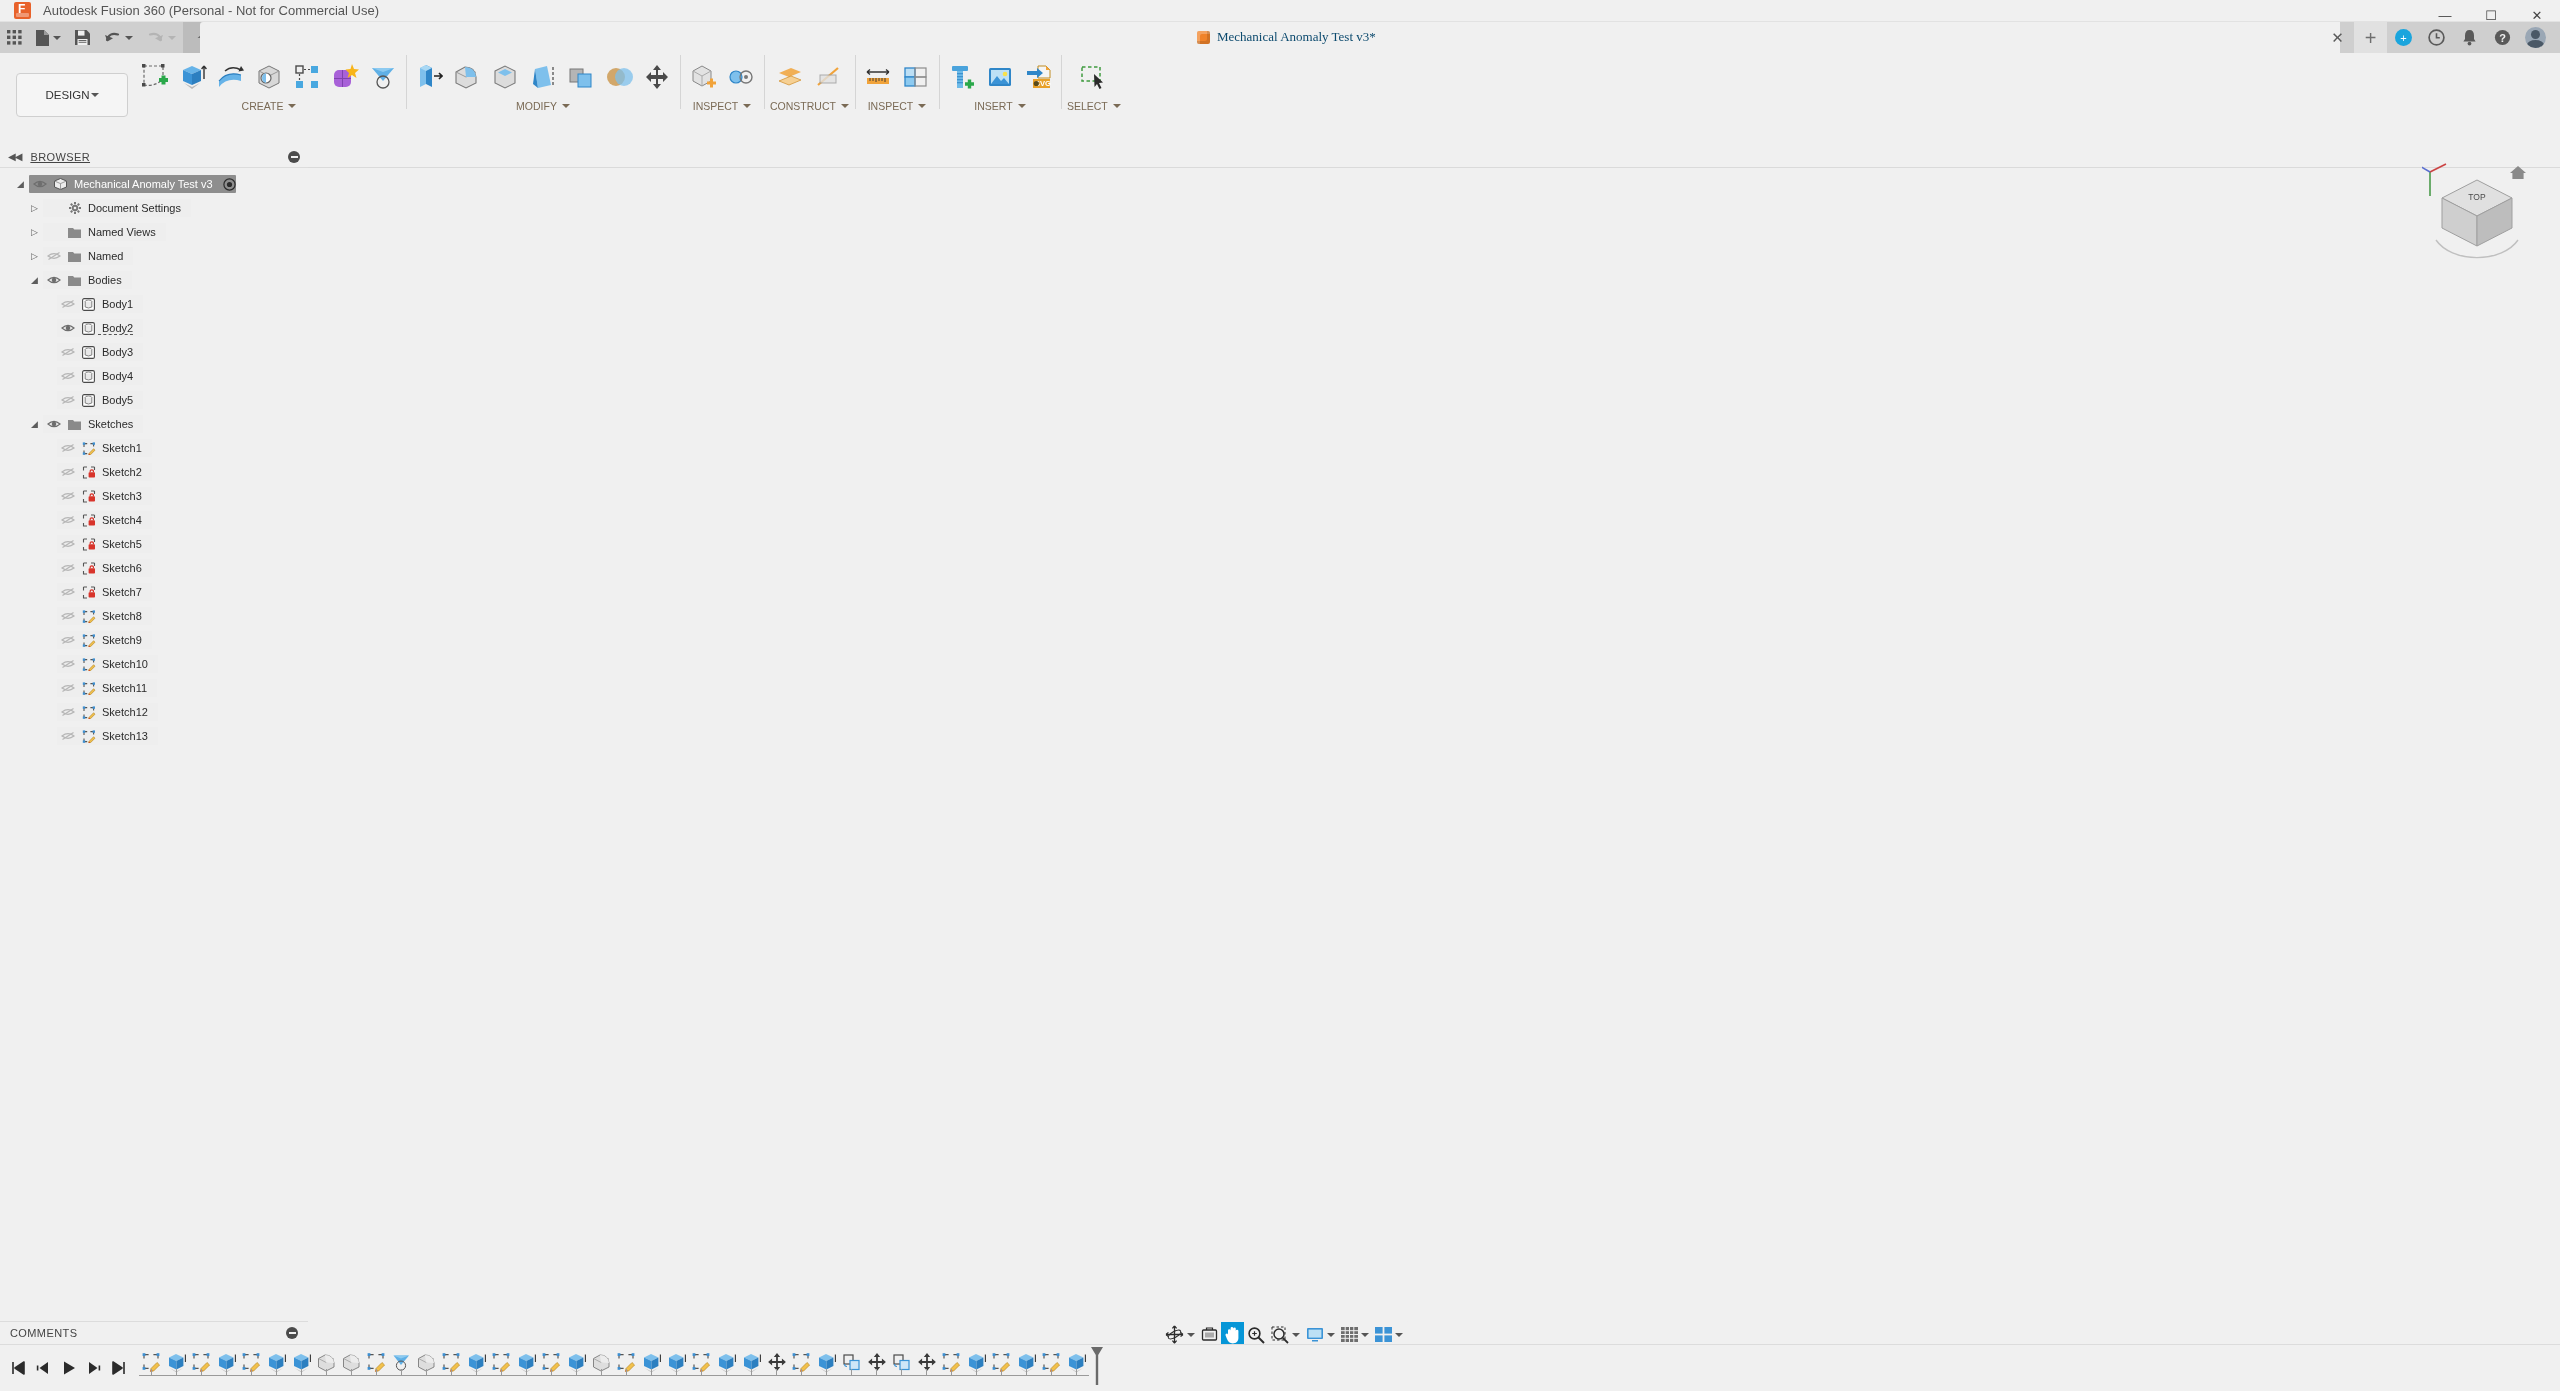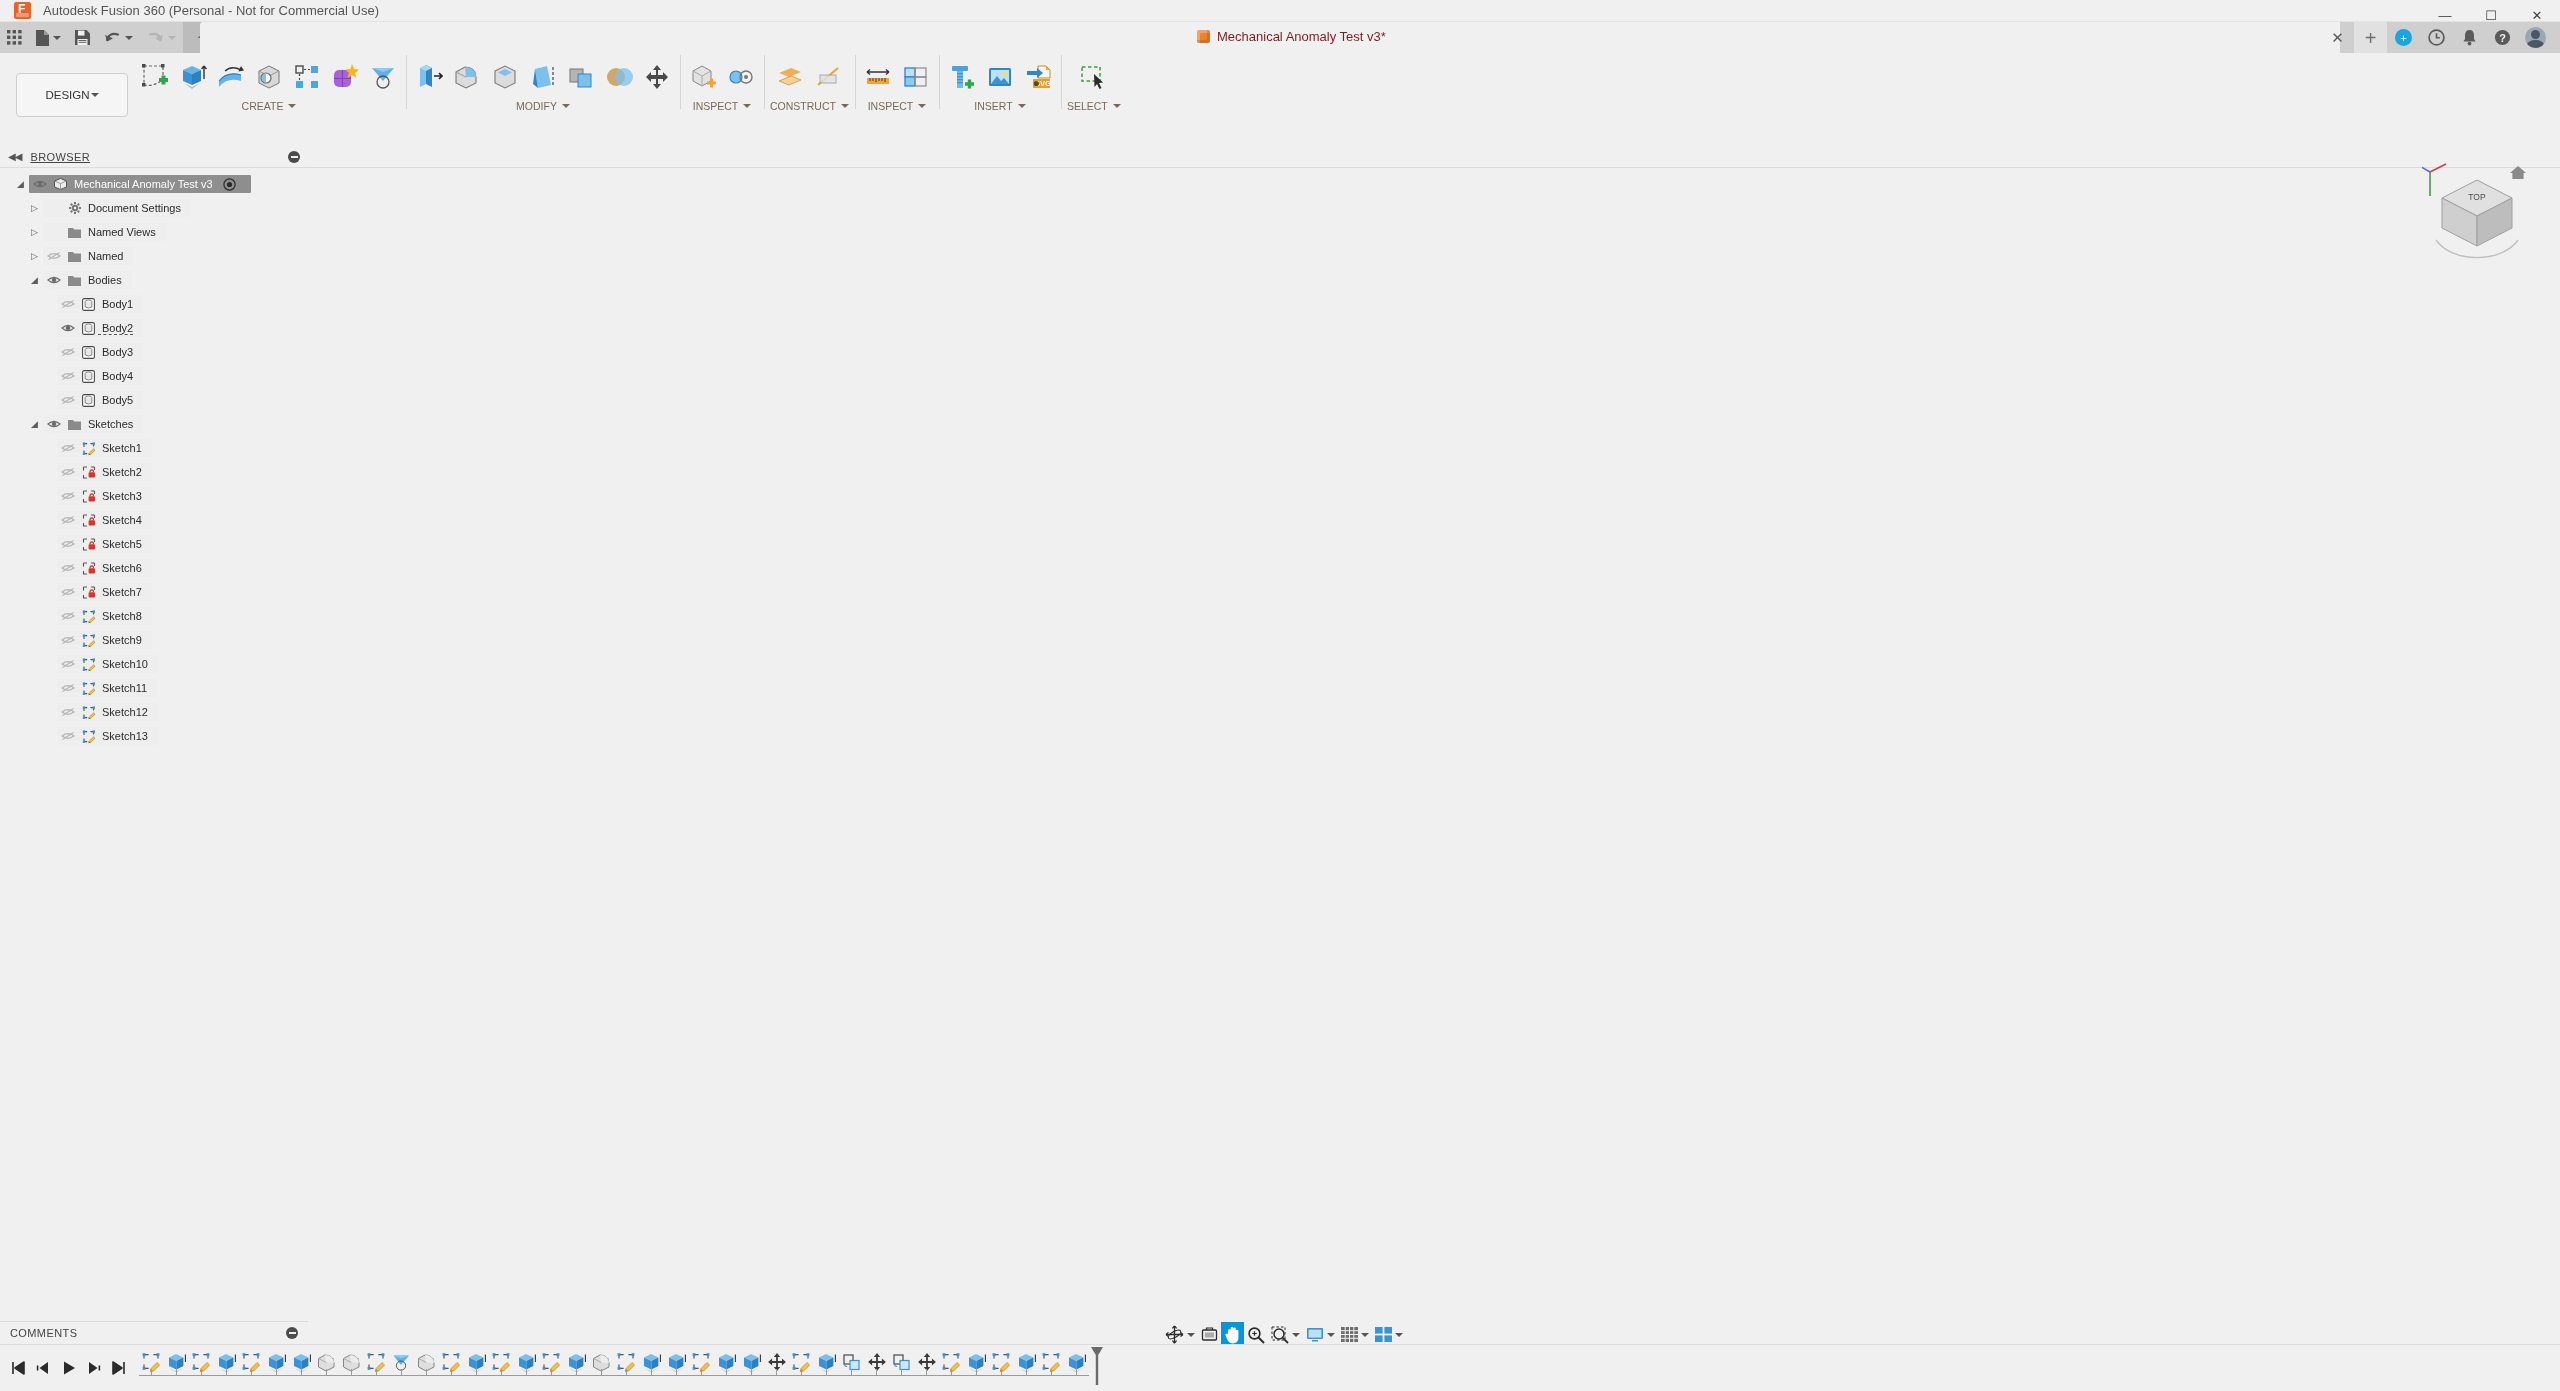--- a/index.html
+++ b/index.html
@@ -24,22 +24,22 @@
   .fusion-top{ height:31px; background:#cfcfcf; display:flex; align-items:center;
     position:relative; }
   .qat{ display:flex; align-items:center; height:31px; }
   .qat-btn{ height:31px; display:flex; align-items:center; padding:0 7px;
     gap:3px; cursor:pointer; }
   .qat-btn.active-home{ background:#bcbcbc; padding:0 14px; }
   .caret{ width:0;height:0;border-left:4px solid transparent;border-right:4px solid transparent;
     border-top:4px solid #555; margin-left:1px;}
   .doc-tab{ position:absolute; left:200px; top:0; height:31px; width:2140px;
     background:#f0f0f0; border-top-left-radius:3px; }
-  .doc-title{ position:absolute; left:1197px; top:7px; font-size:13px; color:#7f1d1d;
-    display:flex; align-items:center; gap:7px; }
+  .doc-title{ position:absolute; left:1197px; top:7px; font-size:13px; color:#0c4a6e;
+    display:flex; align-items:center; gap:7px;font-family:Liberation Serif, serif; }
   .cube-ico{ width:13px;height:13px; background:#f0832a; border-radius:2px;
      box-shadow: inset -3px -3px 0 rgba(0,0,0,.13), inset 3px 3px 0 rgba(255,255,255,.25);}
   .top-right{ position:absolute; right:8px; top:0; height:31px; display:flex;
      align-items:center; gap:0px; }
   .tr-btn{ width:33px;height:31px; display:flex;align-items:center;justify-content:center;
      color:#5a5a5a; font-size:15px; cursor:pointer;}
   .tr-plus{ background:#e1e1e1; }
   .badge-blue{ width:17px;height:17px;border-radius:50%;background:#1aa5dd; color:#fff;
      font-size:11px; display:flex;align-items:center;justify-content:center;}
   .avatar{ width:21px;height:21px;border-radius:50%;background:#9aa7b5; position:relative;
@@ -81,21 +81,21 @@
   .browser-hdr .bh-title{ font-size:11px; color:#444; letter-spacing:.4px;text-decoration:underline;}
   .collapse-arrows{ color:#555; font-size:10px; letter-spacing:-1px;}
   .minus{ margin-left:auto; width:12px;height:12px;border-radius:50%;background:#4b4b4b;
      position:relative;}
   .minus::after{content:"";position:absolute;left:2.5px;top:5px;width:7px;height:2px;background:#f0f0f0;}
 
   .tree{ padding-top:4px; font-size:11px; color:#2b2b2b; }
   .trow{ height:24px; display:flex; align-items:center; position:relative; cursor:pointer;}
   .trow .chip{ background:#eeeeee; display:flex; align-items:center; height:18px;
      padding-right:10px; border-radius:1px;}
-  .trow.root .chip{ background:#8e8e8e; color:#fff; padding-right:15px;}
+  .trow.root .chip{ background:#8e8e8e; color:#fff; padding-right:0;}
   .twist{ width:17px; text-align:center; color:#5d5d5d; font-size:9px; flex:none;}
   .eye{ width:22px; flex:none; display:flex; align-items:center; justify-content:center;}
   .tico{ width:19px; flex:none; display:flex; align-items:center; justify-content:center;}
   .tlabel{ padding-left:4px; white-space:nowrap;}
   .trow.hovered .tlabel{ border-bottom:1px dashed #555; }
 
   
   .canvas{ position:absolute; left:0; top:146px; right:0; bottom:75px;
      background:#efefef; overflow:hidden; z-index:-1;}
 

